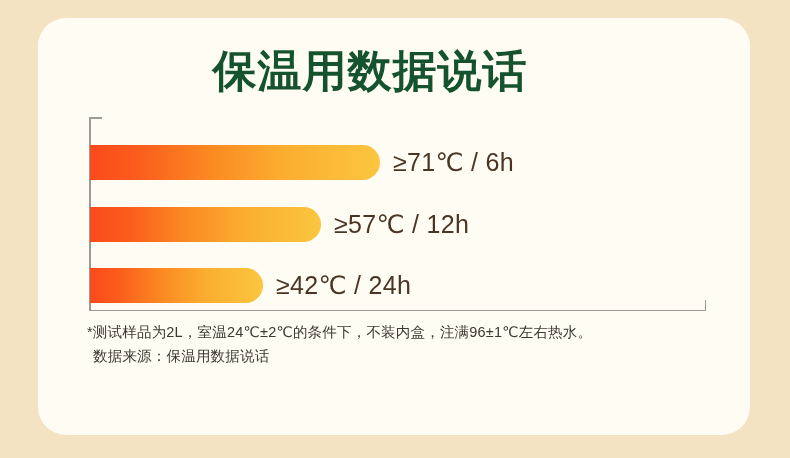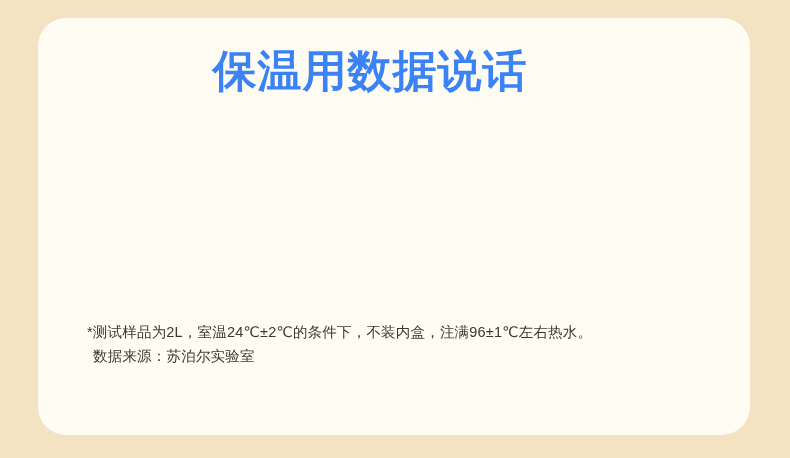--- a/index.html
+++ b/index.html
@@ -37,21 +37,21 @@
   .title {
     position: absolute;
     left: 0;
     top: 27px;
     width: 664px;
     text-align: center;
     font-size: 44px;
     line-height: 52px;
     font-weight: 700;
     letter-spacing: 1px;
-    color: #3b82f6;
+    color: #14532d;
     white-space: nowrap;
   }
 
   
   .chart {
     position: absolute;
     left: 51px;     
     top: 99px;      
     width: 617px;
     height: 194px;
@@ -139,20 +139,43 @@
   }
 </style>
 </head>
 <body>
 
 <div class="page">
   <div class="card">
 
     <div class="title">保温用数据说话</div>
 
+    <div class="chart">
+
+      <div class="axis-y"></div>
+      <div class="tick-top"></div>
+      <div class="axis-x"></div>
+      <div class="tick-right"></div>
+
+      <div class="bar-row r0">
+        <div class="bar b0"></div>
+        <div class="bar-label">≥71℃ / 6h</div>
+      </div>
+
+      <div class="bar-row r1">
+        <div class="bar b1"></div>
+        <div class="bar-label">≥57℃ / 12h</div>
+      </div>
+
+      <div class="bar-row r2">
+        <div class="bar b2"></div>
+        <div class="bar-label">≥42℃ / 24h</div>
+      </div>
+
+    </div>
 
     <div class="footnote">
       <div class="ln1">*测试样品为2L，室温24℃±2℃的条件下，不装内盒，注满96±1℃左右热水。</div>
-      <div class="ln2">数据来源：苏泊尔实验室</div>
+      <div class="ln2">数据来源：保温用数据说话</div>
     </div>
 
   </div>
 </div>
 
 </body></html>

